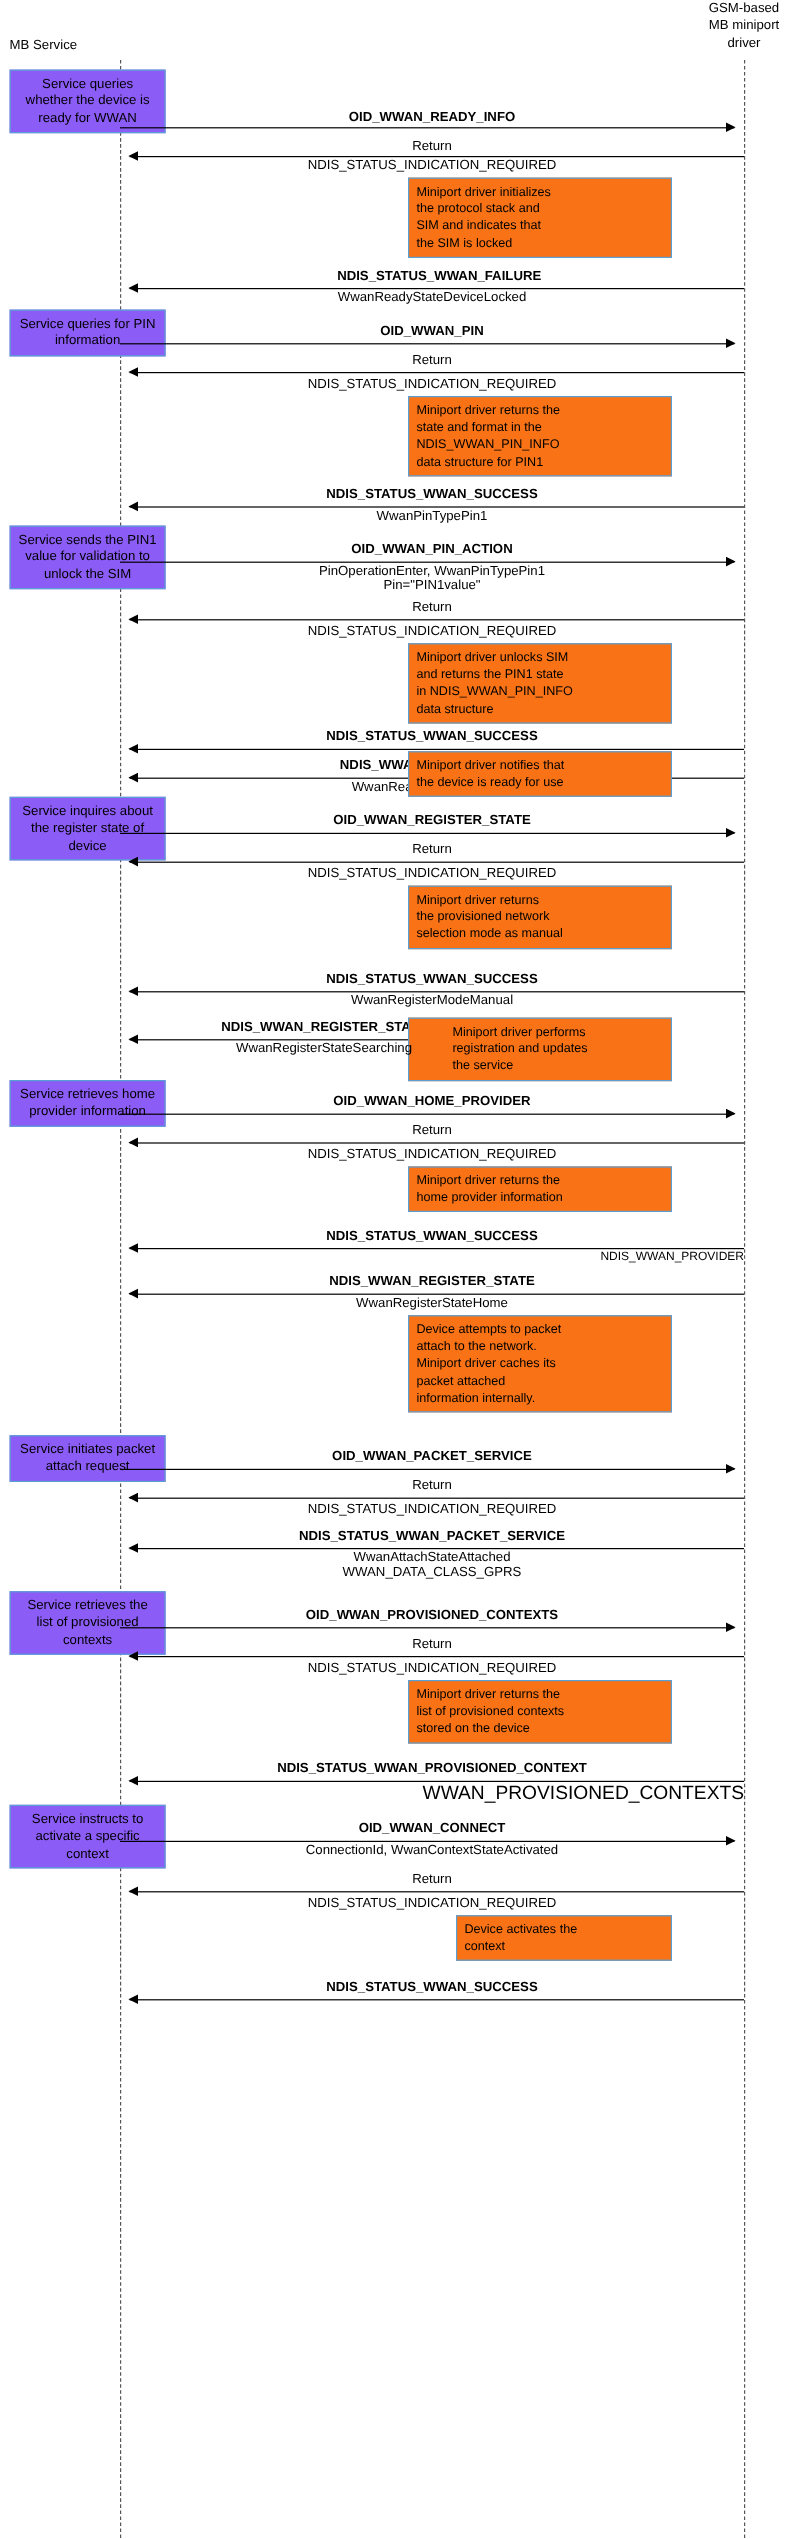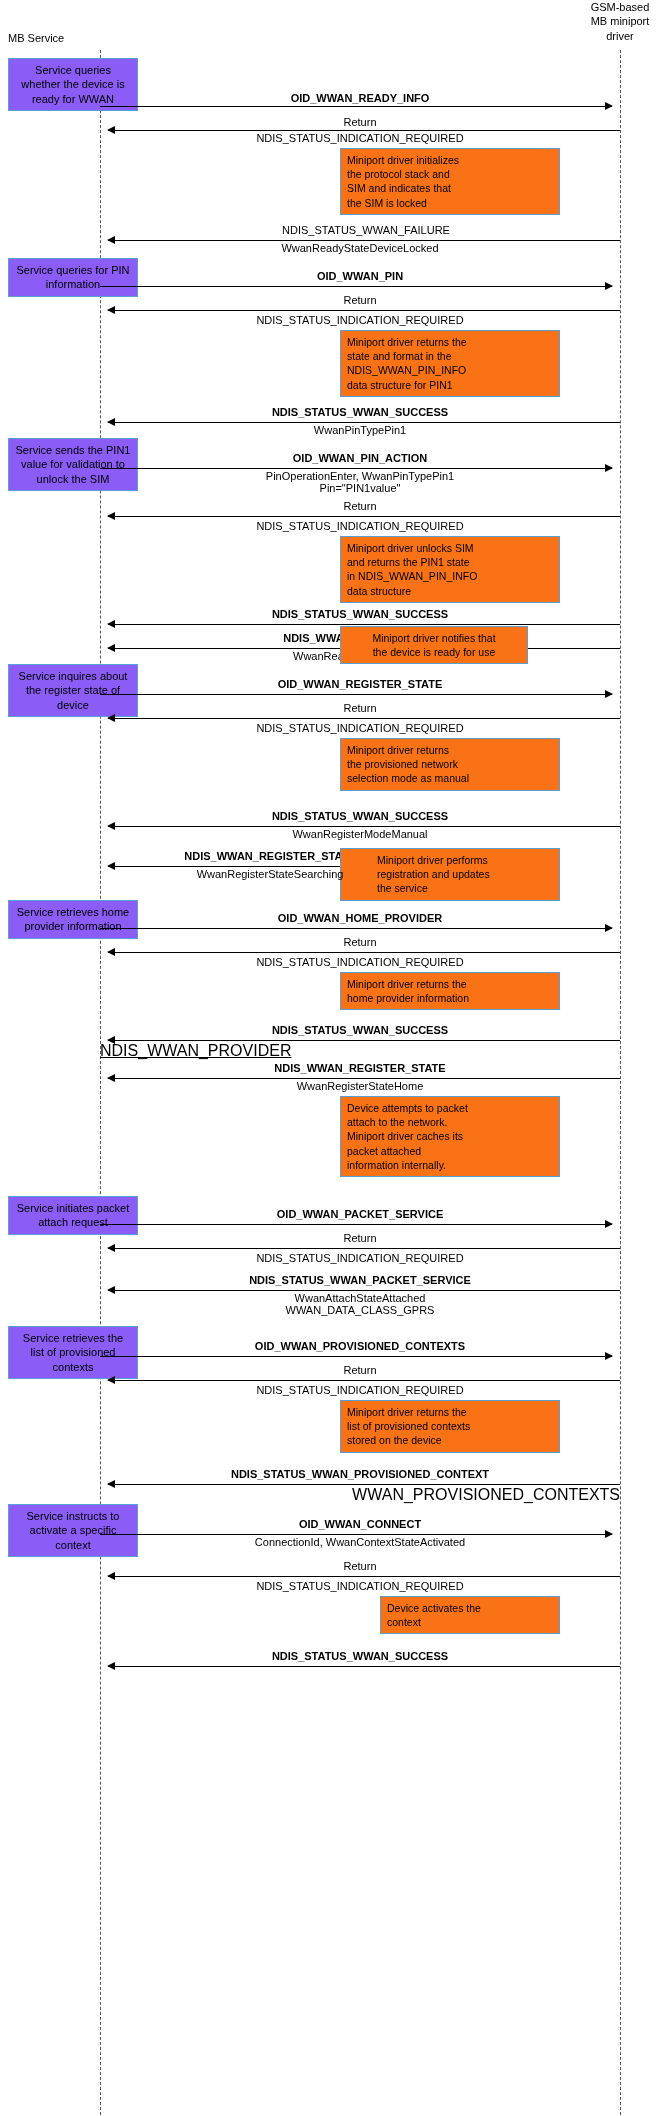--- a/index.html
+++ b/index.html
@@ -91,21 +91,21 @@
   <div style="position:absolute; top:108px; left:100px; width:520px;">
     <div style="position:absolute; top:8px; left:0; width:100%; text-align:center; font-size:11px;">Return</div>
     <div class="arrow-line arrowhead-left" style="top:22px; left:8px; width:512px;"></div>
   </div>
 
   <div style="position:absolute; top:132px; left:100px; width:520px; text-align:center; font-size:11px;">NDIS_STATUS_INDICATION_REQUIRED</div>
 
   <div class="note-box" style="left:340px; top:148px; width:220px;">Miniport driver initializes<br>the protocol stack and<br>SIM and indicates that<br>the SIM is locked</div>
 
   <div style="position:absolute; top:222px; left:100px; width:520px;">
-    <div style="position:absolute; top:2px; left:0; width:100%; text-align:center; font-weight:normal; font-size:11px;padding-left:12px;">NDIS_STATUS_WWAN_FAILURE</div>
+    <div style="position:absolute; top:2px; left:0; width:100%; text-align:center; font-weight:bold; font-size:11px;padding-left:12px;">NDIS_STATUS_WWAN_FAILURE</div>
     <div class="arrow-line arrowhead-left" style="top:18px; left:8px; width:512px;"></div>
   </div>
   <div style="position:absolute; top:242px; left:100px; width:520px; text-align:center; font-size:11px;">WwanReadyStateDeviceLocked</div>
 
   <div class="actor-box" style="left:8px; top:258px; width:130px;">Service queries for PIN<br>information</div>
 
   <div style="position:absolute; top:268px; left:100px; width:520px;">
     <div style="position:absolute; top:2px; left:0; width:100%; text-align:center; font-weight:bold; font-size:11px;">OID_WWAN_PIN</div>
     <div class="arrow-line arrowhead-right" style="top:18px; left:0; width:512px;"></div>
   </div>
@@ -144,21 +144,21 @@
     <div style="position:absolute; top:2px; left:0; width:100%; text-align:center; font-weight:bold; font-size:11px;">NDIS_STATUS_WWAN_SUCCESS</div>
     <div class="arrow-line arrowhead-left" style="top:18px; left:8px; width:512px;"></div>
   </div>
 
   <div style="position:absolute; top:630px; left:100px; width:520px;">
     <div style="position:absolute; top:2px; left:0; width:100%; text-align:center; font-weight:bold; font-size:11px;">NDIS_WWAN_READY_STATE</div>
     <div class="arrow-line arrowhead-left" style="top:18px; left:8px; width:512px;"></div>
   </div>
   <div style="position:absolute; top:650px; left:100px; width:520px; text-align:center; font-size:11px;">WwanReadyStateInitialized</div>
 
-  <div class="note-box" style="left:340px; top:626px; width:188px;text-align:center;">Miniport driver notifies that<br>the device is ready for use</div>
+  <div class="note-box" style="left:340px; top:626px; width:220px;">Miniport driver notifies that<br>the device is ready for use</div>
 
   <div class="actor-box" style="left:8px; top:664px; width:130px;">Service inquires about<br>the register state of<br>device</div>
 
   <div style="position:absolute; top:676px; left:100px; width:520px;">
     <div style="position:absolute; top:2px; left:0; width:100%; text-align:center; font-weight:bold; font-size:11px;">OID_WWAN_REGISTER_STATE</div>
     <div class="arrow-line arrowhead-right" style="top:18px; left:0; width:512px;"></div>
   </div>
 
   <div style="position:absolute; top:700px; left:100px; width:520px;">
     <div style="position:absolute; top:2px; left:0; width:100%; text-align:center; font-size:11px;">Return</div>
@@ -193,21 +193,21 @@
     <div class="arrow-line arrowhead-left" style="top:18px; left:8px; width:512px;"></div>
   </div>
   <div style="position:absolute; top:956px; left:100px; width:520px; text-align:center; font-size:11px;">NDIS_STATUS_INDICATION_REQUIRED</div>
 
   <div class="note-box" style="left:340px; top:972px; width:220px;">Miniport driver returns the<br>home provider information</div>
 
   <div style="position:absolute; top:1022px; left:100px; width:520px;">
     <div style="position:absolute; top:2px; left:0; width:100%; text-align:center; font-weight:bold; font-size:11px;">NDIS_STATUS_WWAN_SUCCESS</div>
     <div class="arrow-line arrowhead-left" style="top:18px; left:8px; width:512px;"></div>
   </div>
-  <div style="position:absolute; top:1042px; left:100px; width:520px; text-align:left; font-size:16px;text-decoration:underline;">NDIS_WWAN_PROVIDER</div>
+  <div style="position:absolute; top:1042px; left:100px; width:520px; text-align:right; font-size:10px;">NDIS_WWAN_PROVIDER</div>
 
   <div style="position:absolute; top:1060px; left:100px; width:520px;">
     <div style="position:absolute; top:2px; left:0; width:100%; text-align:center; font-weight:bold; font-size:11px;">NDIS_WWAN_REGISTER_STATE</div>
     <div class="arrow-line arrowhead-left" style="top:18px; left:8px; width:512px;"></div>
   </div>
   <div style="position:absolute; top:1080px; left:100px; width:520px; text-align:center; font-size:11px;">WwanRegisterStateHome</div>
 
   <div class="note-box" style="left:340px; top:1096px; width:220px;">Device attempts to packet<br>attach to the network.<br>Miniport driver caches its<br>packet attached<br>information internally.</div>
 
   <div class="actor-box" style="left:8px; top:1196px; width:130px;">Service initiates packet<br>attach request</div>

